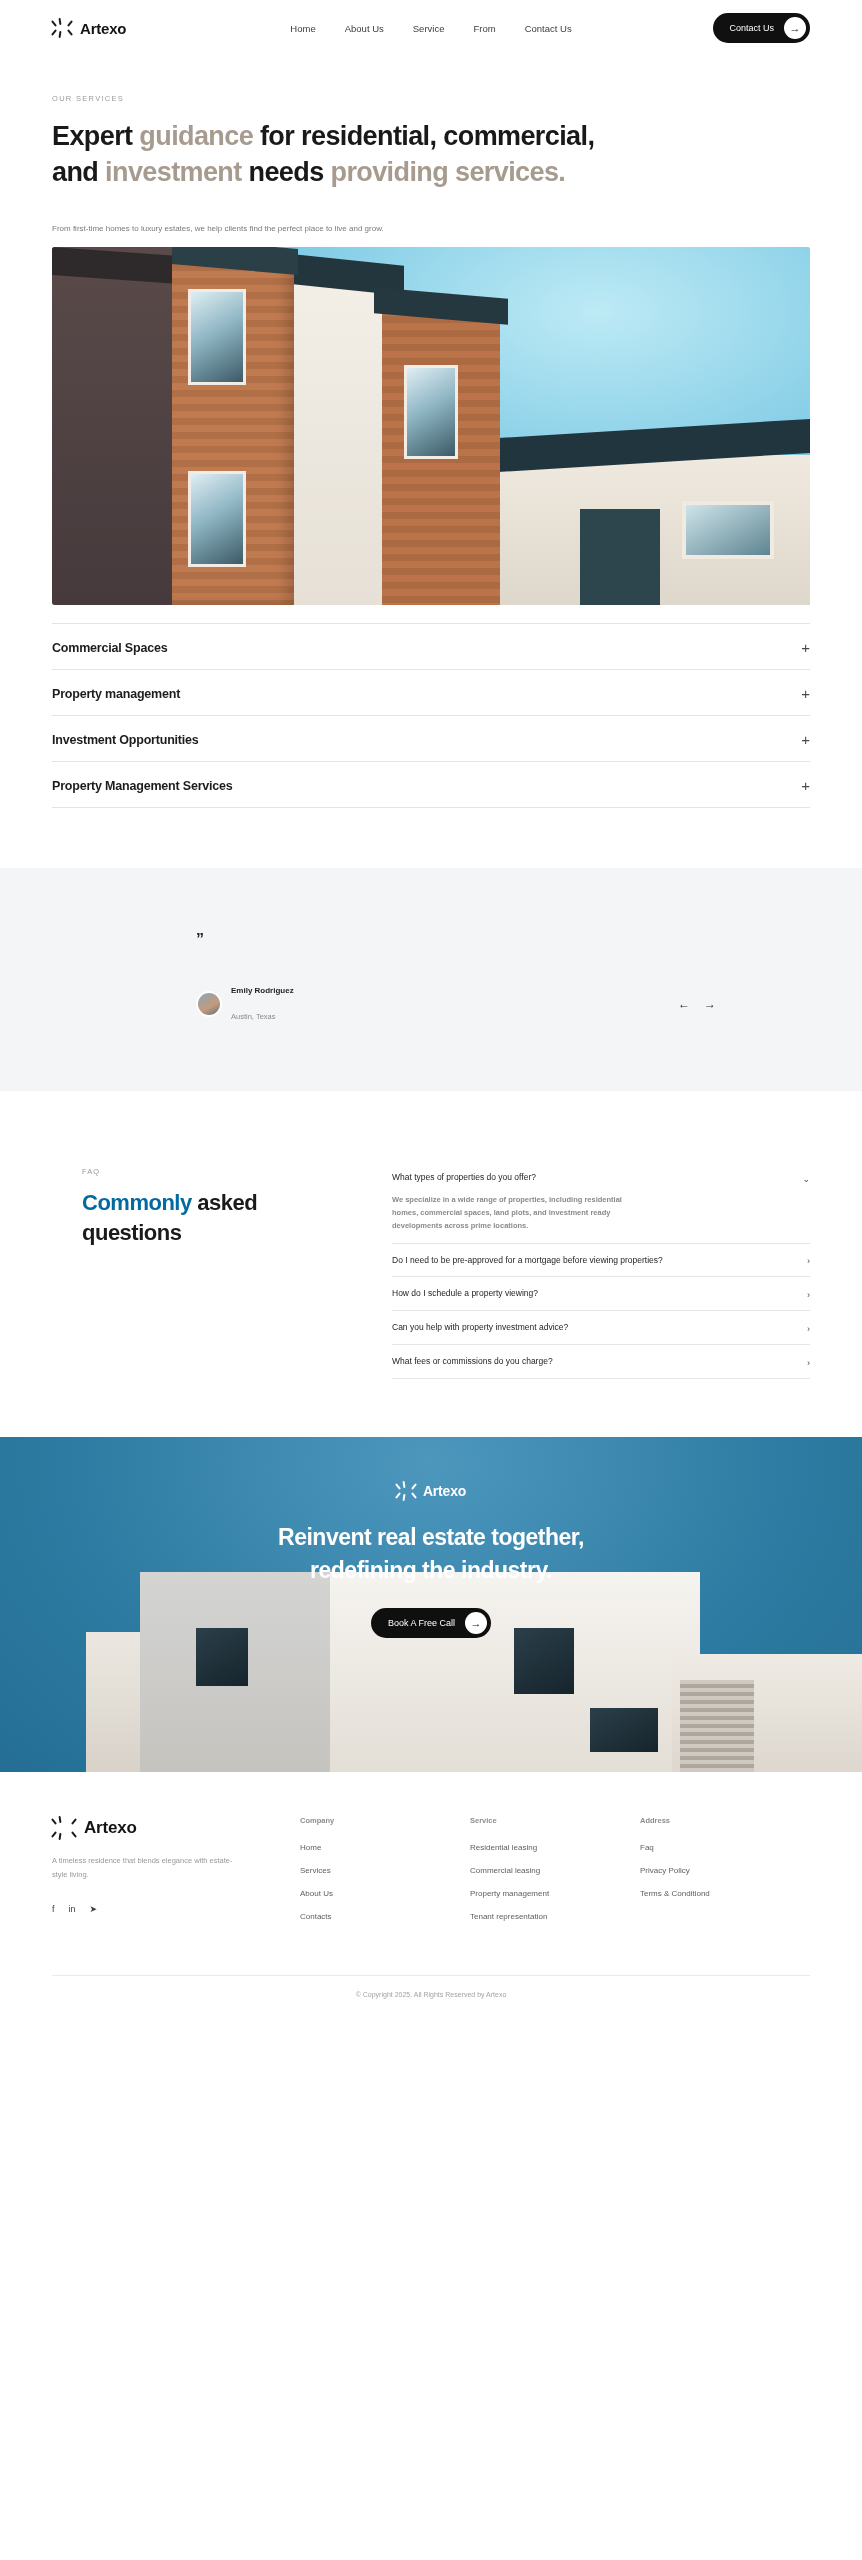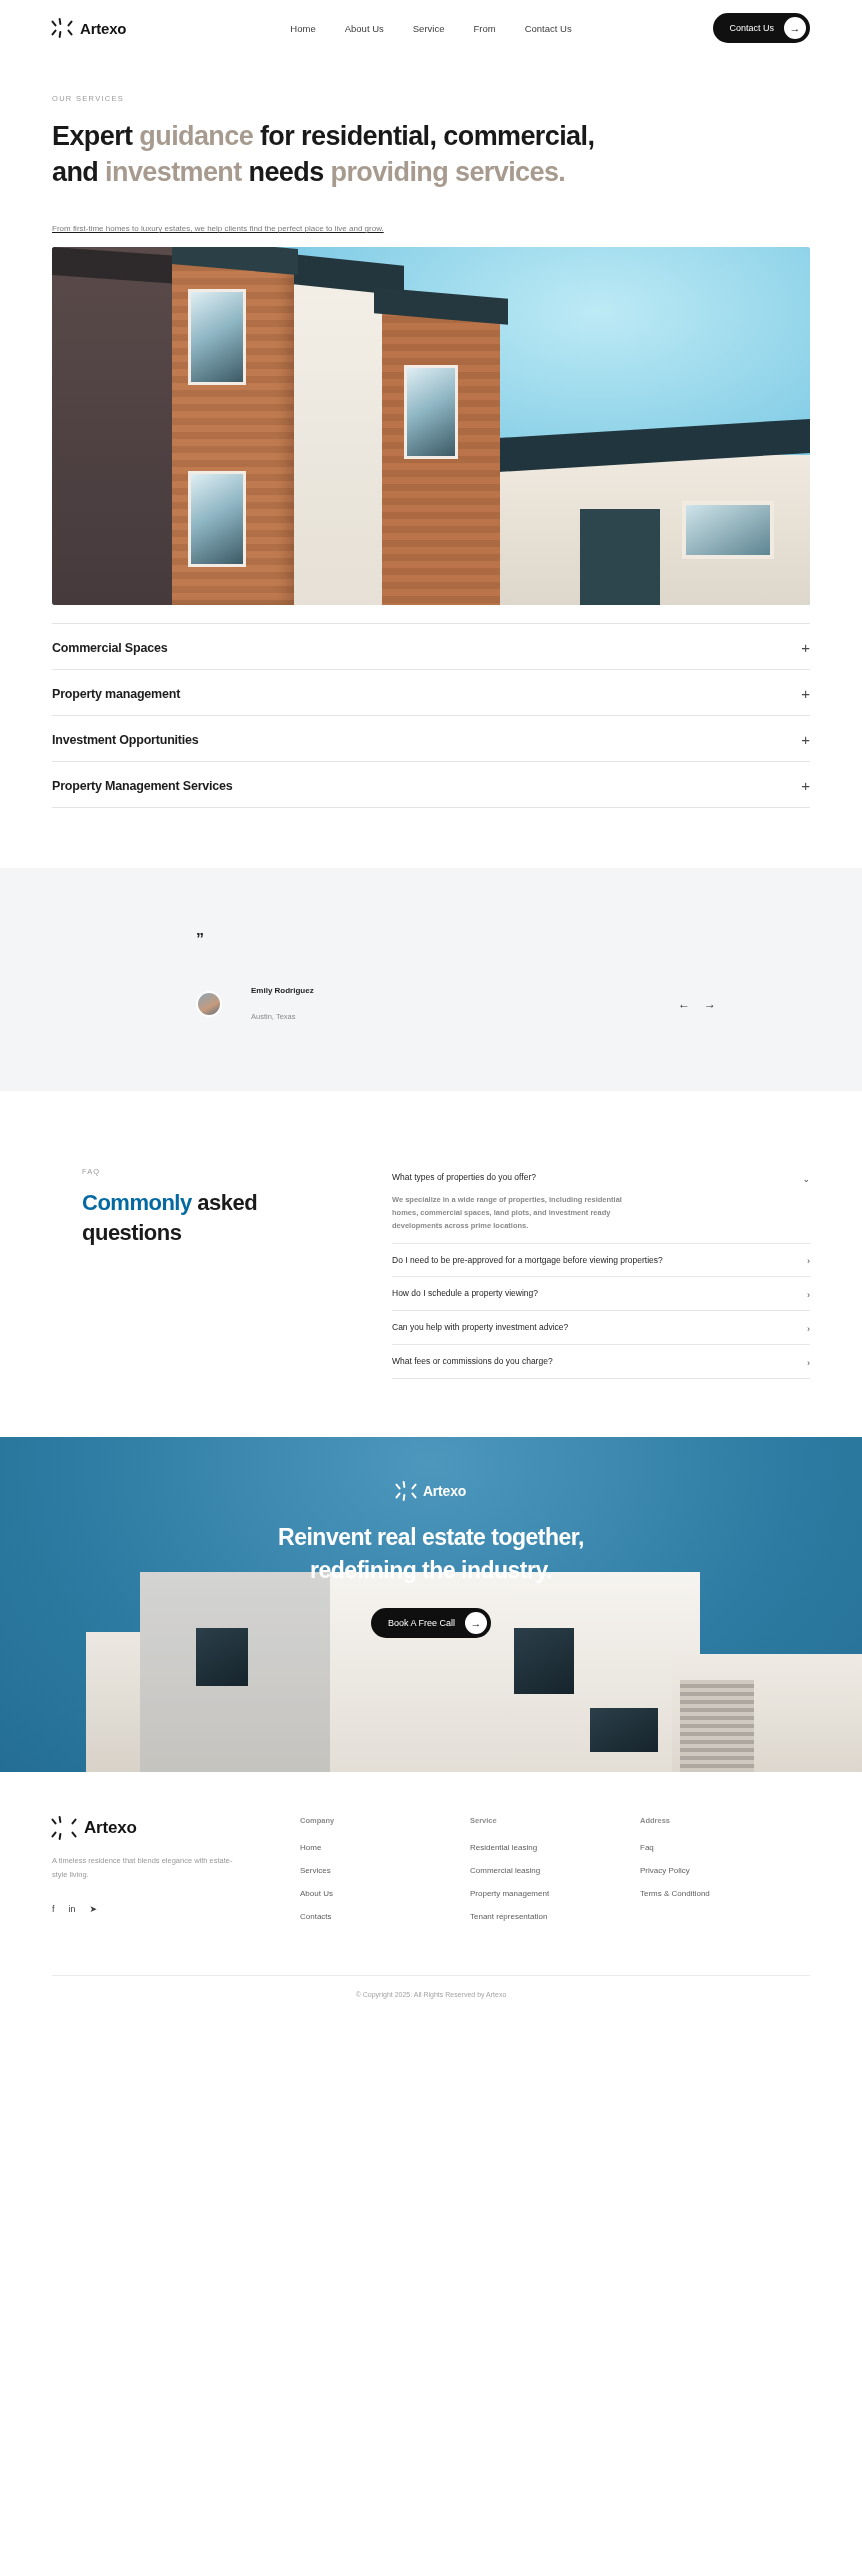--- a/index.html
+++ b/index.html
@@ -59,21 +59,21 @@
   .headline .muted { color: #a79b8f; font-weight: bold; }
 
   .accordion { margin-top: 34px; }
   .acc-item { border-bottom: 1px solid #e4e4e4; }
   .acc-head {
     display: flex; align-items: center; justify-content: space-between;
     padding: 16px 0 14px; cursor: pointer;
   }
   .acc-title { font-size: 12.5px; font-weight: bold; color: #1d1d1d; letter-spacing: -0.2px; }
   .acc-sign { font-size: 15px; color: #4a4a4a; line-height: 1; width: 14px; text-align: right; }
-  .acc-body { padding-bottom: 18px; text-decoration: underline; }
+  .acc-body { padding-bottom: 18px; }
   .acc-desc { font-size: 8px; color: #7a7a7a; margin: 2px 0 14px; }
 
   
   .photo1 {
     width: 100%; height: 358px; border-radius: 3px; overflow: hidden;
     position: relative;
     background: linear-gradient(180deg,#7fd2e8 0%, #a9e2ef 55%, #cfeef5 100%);
   }
   .sky-glow { position:absolute; inset:0; background: radial-gradient(ellipse at 72% 18%, #bdeaf5 0%, #7cc9e4 45%, #58b2d6 100%); }
   .bld-dark {
@@ -129,21 +129,21 @@
   .testimonial {
     background: #f4f5f7;
     padding: 64px 52px 70px;
   }
   .t-inner { margin-left: 144px; max-width: 520px; }
   .quote-mark { font-size: 16px; font-weight: bold; color: #1d1d1d; line-height: 1; }
   .t-text {
     margin-top: 10px; font-size: 13px; font-weight: bold; line-height: 1.62;
     letter-spacing: -0.2px; color: #1b1b1b;
   }
-  .t-foot { display: flex; align-items: center; margin-top: 38px; gap: 20px; }
+  .t-foot { display: flex; align-items: center; margin-top: 38px; }
   .avatar {
     width: 26px; height: 26px; border-radius: 50%; margin-right: 9px;
     background: linear-gradient(150deg,#8aa6b8,#c59a7c 60%,#5d6f7d);
     border: 2px solid #fff;
   }
   .t-name { font-size: 8px; font-weight: bold; color: #1f1f1f; }
   .t-loc { font-size: 7.5px; color: #8b8b8b; margin-top: 17px; }
   .t-arrows { margin-left: auto; display: flex; gap: 14px; color: #2a2a2a; font-size: 12px; }
 
   

